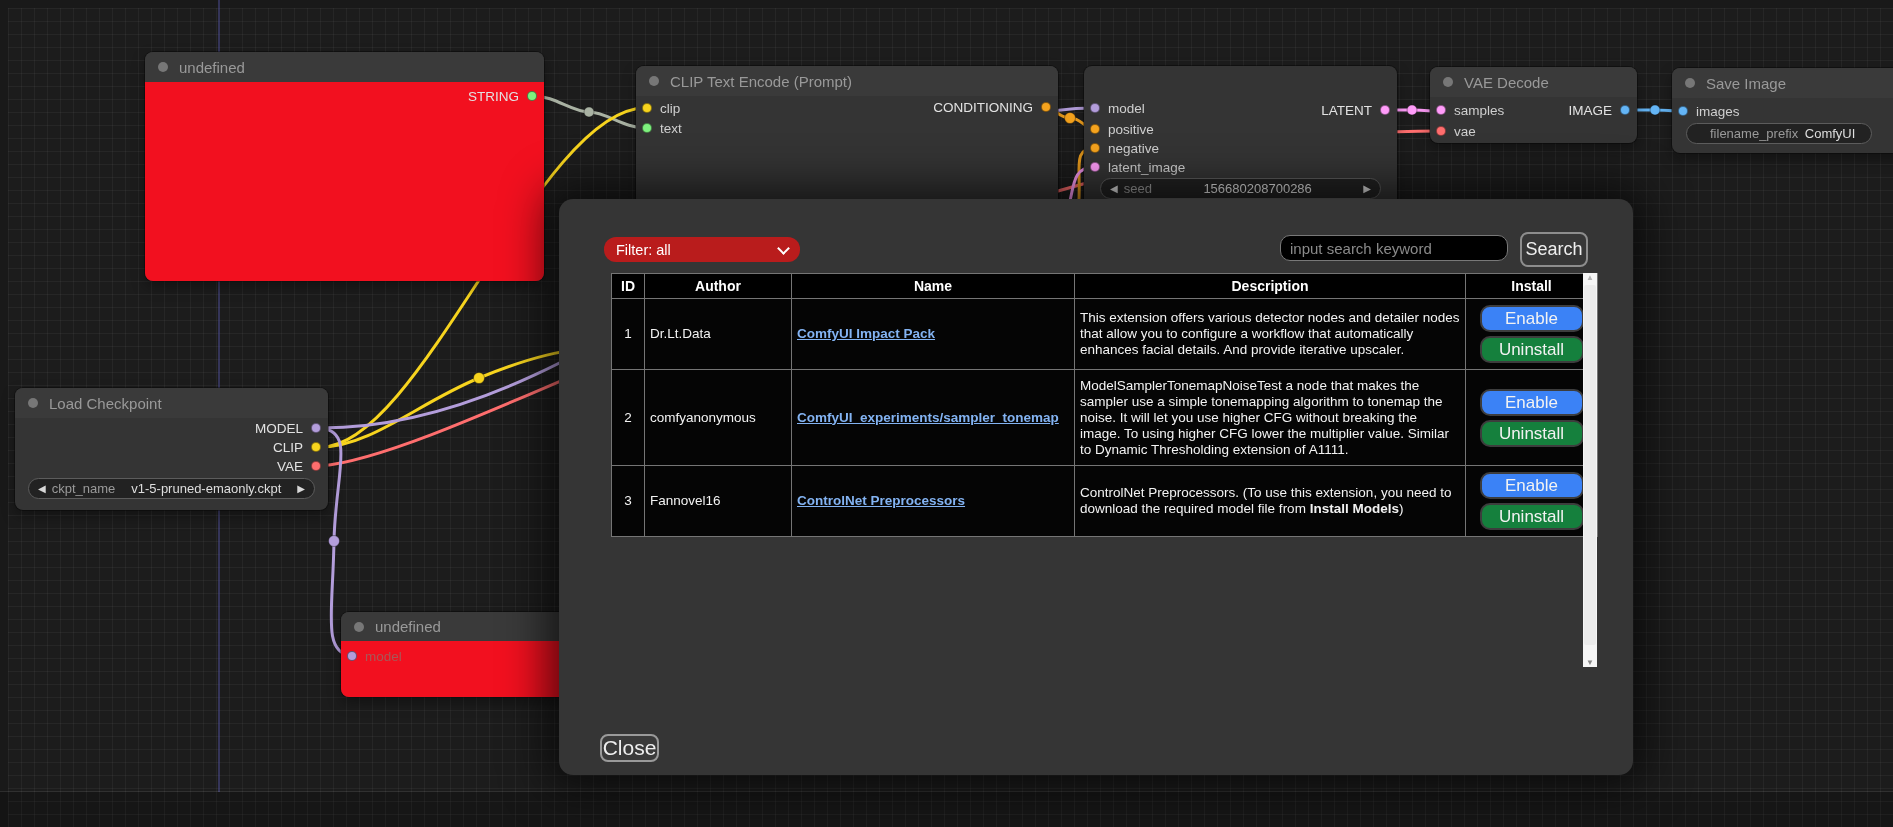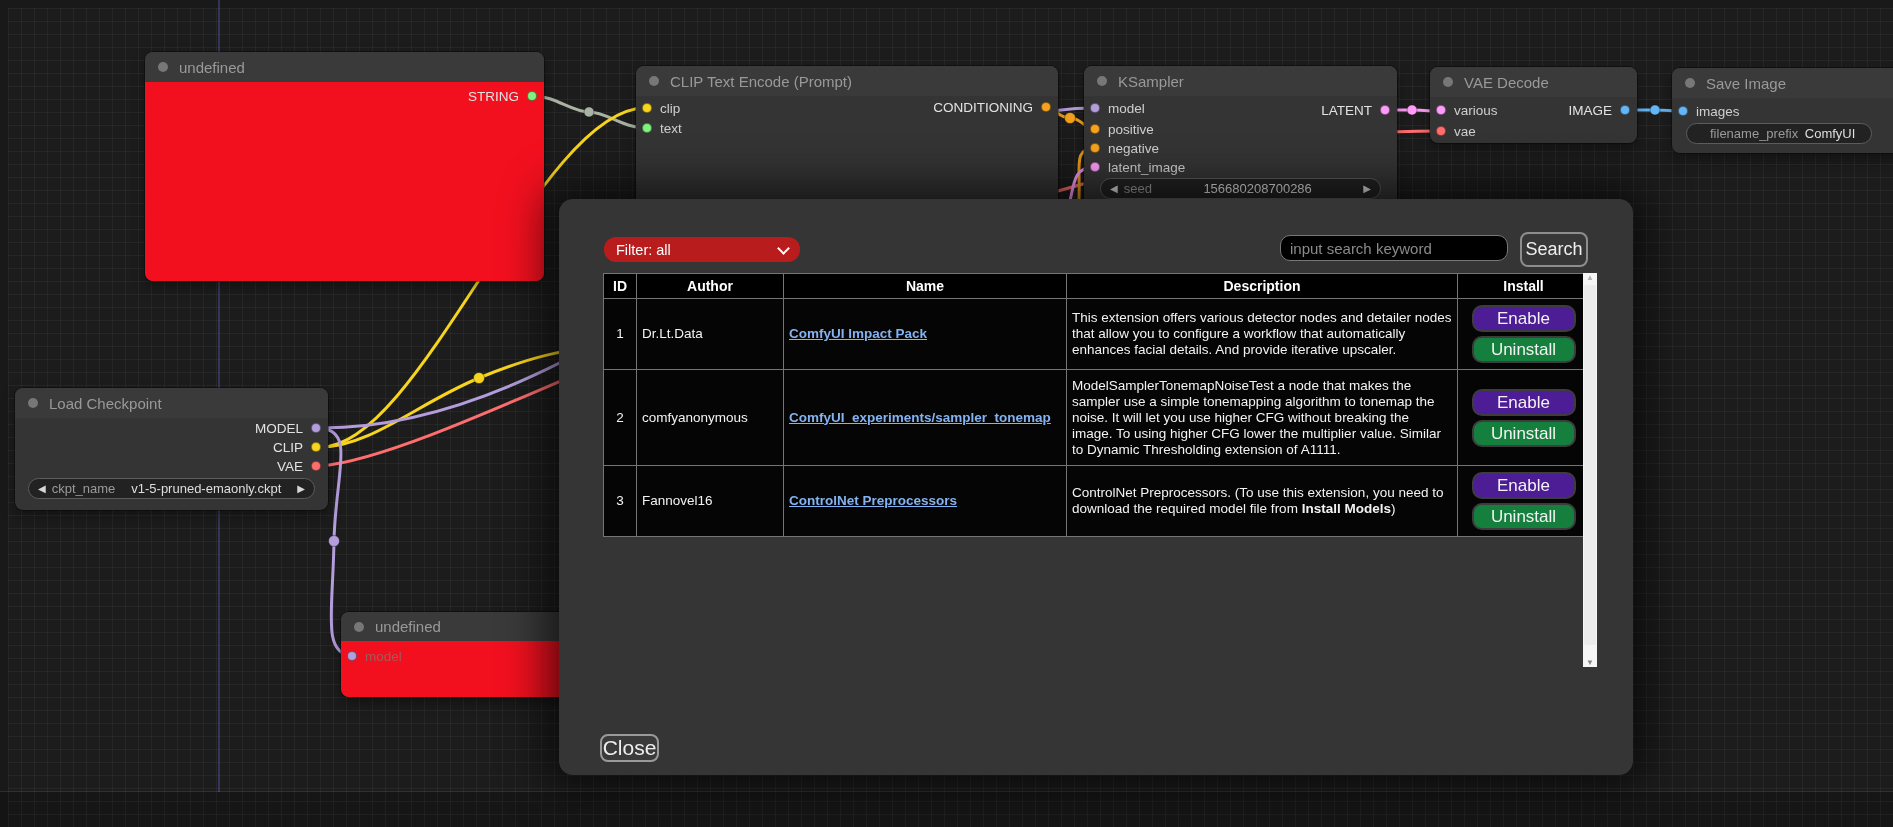--- a/index.html
+++ b/index.html
@@ -43,30 +43,30 @@
          z-index:6;box-shadow:0 0 45px 12px rgba(0,0,0,0.65);}
   .filter-select{position:absolute;left:45px;top:38px;width:196px;height:25px;background:#b91c1c;border-radius:12px;
          color:#fff;font-size:14.5px;display:flex;align-items:center;padding:0 12px;box-sizing:border-box;justify-content:space-between;cursor:pointer;}
   .chev{width:7px;height:7px;border-right:2px solid #fff;border-bottom:2px solid #fff;transform:rotate(45deg);margin-top:-3px;}
   .search-input{position:absolute;left:721px;top:36px;width:228px;height:26px;background:#000000;border:1px solid #787878;
          border-radius:10px;box-sizing:border-box;color:#ddd;font-size:15px;padding:0 9px;font-family:"Liberation Sans",sans-serif;}
   .search-input::placeholder{color:#8a8a8a;}
   .search-btn{position:absolute;left:961px;top:33px;width:64px;height:31px;background:#373737;border:2px solid #8d8d8d;
          border-radius:8px;color:#eee;font-size:18px;display:flex;align-items:center;justify-content:center;cursor:pointer;}
 
-  table.ext{position:absolute;left:44px;top:74px;border-collapse:collapse;table-layout:fixed;width:986px;
+  table.ext{position:absolute;left:52px;top:74px;border-collapse:collapse;table-layout:fixed;width:986px;
          font-size:13.5px;color:#f3f3f3;border-radius:20px;}
   table.ext th{background:#000;color:#fff;font-weight:bold;font-size:14px;height:24px;border:1px solid #757575;padding:0 3px;}
   table.ext td{background:#050505;border:1px solid #757575;padding:2px 5px;vertical-align:middle;line-height:16px;}
   td.cid{text-align:center;}
   td.cname a{color:#83b3f2;font-weight:bold;text-decoration:underline;cursor:pointer;}
   td.cinstall{text-align:center;}
   .btn{display:block;width:104px;height:27px;margin:4px auto;border-radius:10px;border:2px solid #3d3d3d;
        color:#f2f2f2;font-size:17px;line-height:23px;text-align:center;box-sizing:border-box;cursor:pointer;}
-  .btn.enable{background:#4c1d95;}
+  .btn.enable{background:#3b82f6;}
   .btn.uninstall{background:#15803d;}
 
   .scrollbar{position:absolute;left:1024px;top:74px;width:14px;height:394px;background:#f6f6f6;z-index:7;
        display:flex;flex-direction:column;justify-content:space-between;align-items:center;font-size:8px;color:#888;}
   .sb-thumb{position:absolute;left:1px;top:12px;width:12px;height:360px;background:#ececec;border-radius:2px;}
 
   .close-btn{position:absolute;left:41px;top:535px;width:59px;height:28px;background:#3a3a3a;border:2px solid #9a9a9a;
        border-radius:8px;color:#eee;font-size:21px;display:flex;align-items:center;justify-content:center;box-sizing:border-box;cursor:pointer;}
 </style>
 </head>
@@ -128,24 +128,20 @@
       <span class="pdot" style="background:#7ef17e;"></span>
       <span>text</span>
     </div>
     <div class="slot out" style="top:31px;">
       <span class="pdot" style="background:#f5a31e;"></span>
       <span>CONDITIONING</span>
     </div>
   </div>
 
   <div class="node" style="left:1084px;top:66px;width:313px;height:145px;">
-    <div class="node-title">
-      <span class="title-dot"></span>
-      <span>KSampler</span>
-    </div>
     <div class="slot in" style="top:32px;">
       <span class="pdot" style="background:#b39ddb;"></span>
       <span>model</span>
     </div>
     <div class="slot in" style="top:53px;">
       <span class="pdot" style="background:#f5a31e;"></span>
       <span>positive</span>
     </div>
     <div class="slot in" style="top:72px;">
       <span class="pdot" style="background:#f5a31e;"></span>
@@ -167,21 +163,21 @@
     </div>
   </div>
 
   <div class="node" style="left:1430px;top:67px;width:207px;height:76px;">
     <div class="node-title">
       <span class="title-dot"></span>
       <span>VAE Decode</span>
     </div>
     <div class="slot in" style="top:33px;">
       <span class="pdot" style="background:#ff9cf9;"></span>
-      <span>various</span>
+      <span>samples</span>
     </div>
     <div class="slot in" style="top:54px;">
       <span class="pdot" style="background:#ff6e6e;"></span>
       <span>vae</span>
     </div>
     <div class="slot out" style="top:33px;">
       <span class="pdot" style="background:#64b5f6;"></span>
       <span>IMAGE</span>
     </div>
   </div>

